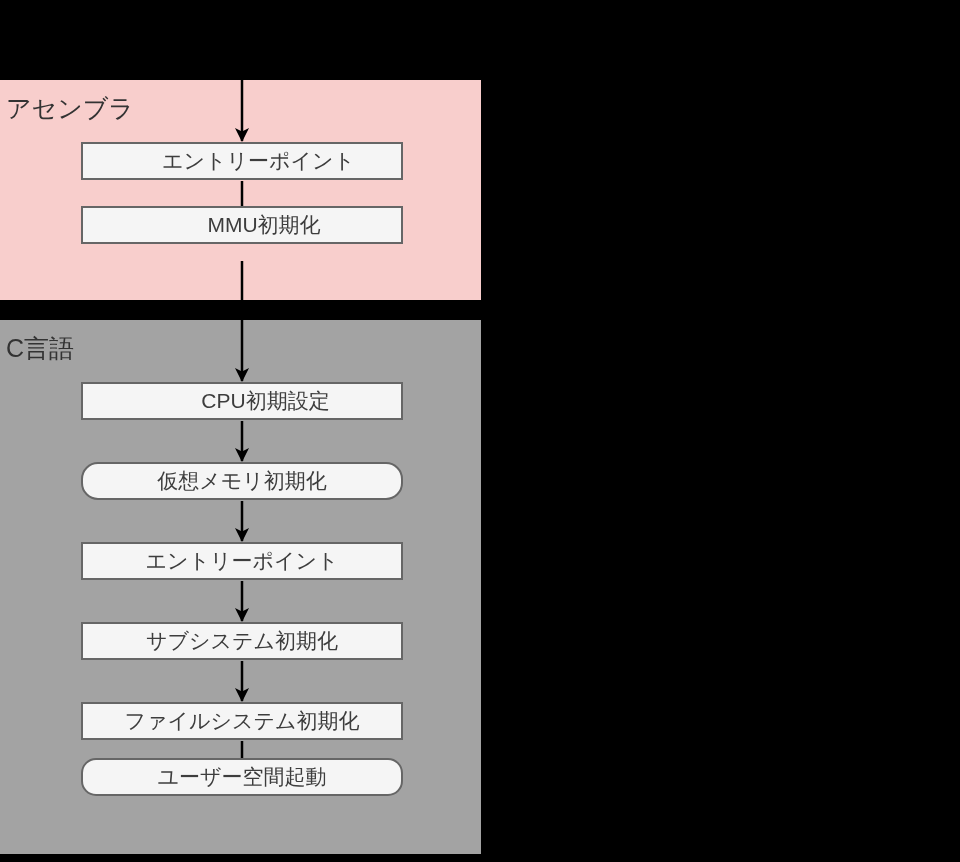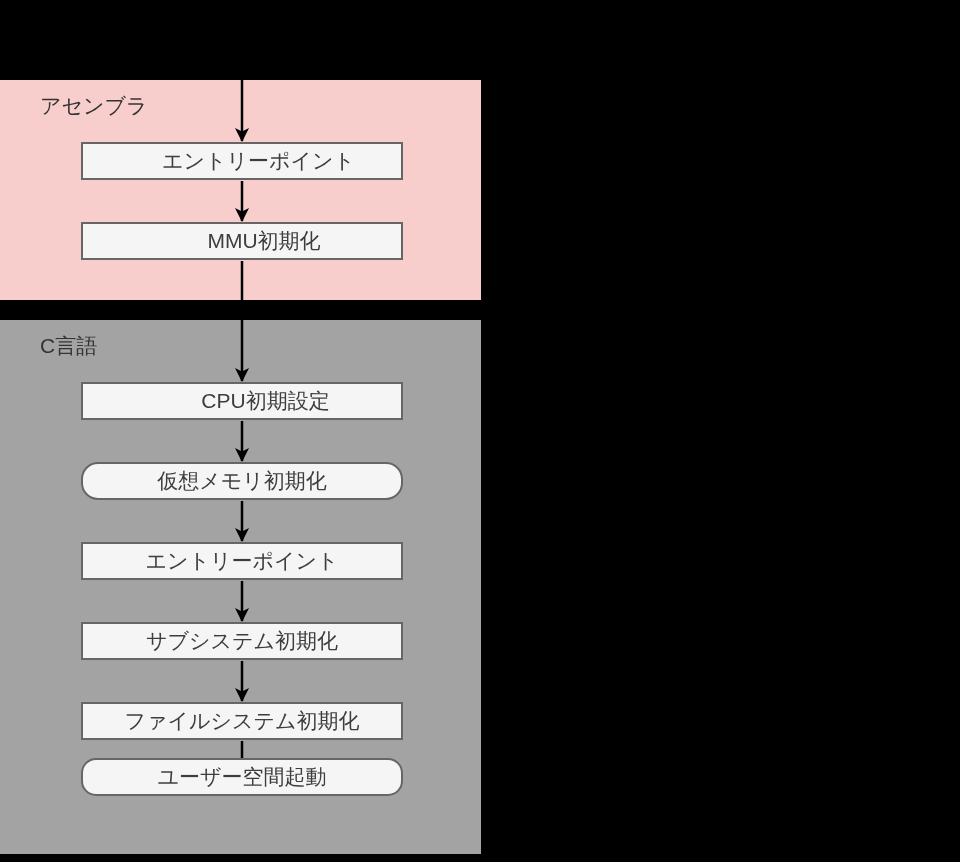--- a/index.html
+++ b/index.html
@@ -35,42 +35,41 @@
   }
   .region-c {
     top: 320px;
     height: 534px;
     background: #a3a3a3;
   }
   .region-label {
     position: absolute;
     left: 6px;
     top: 12px;
-    font-size: 21px;
+    font-size: 25px;
     color: #333333;
     white-space: nowrap;
-    margin-left: 34px;
   }
   .node {
     position: absolute;
     left: 81px;
     width: 322px;
     height: 38px;
     box-sizing: border-box;
     background: #f5f5f5;
     border: 2px solid #666666;
     display: flex;
     align-items: center;
     justify-content: center;
     font-size: 21px;
     color: #3d3d3d;
     white-space: nowrap;
   }
   .n1 { top: 142px; padding-left: 33px; }
-  .n2 { top: 222px; padding-left: 44px; }
+  .n2 { top: 206px; padding-left: 44px; }
   .n3 { top: 382px; padding-left: 47px; }
   .n4 { top: 462px; border-radius: 17px; }
   .n5 { top: 542px; }
   .n6 { top: 622px; }
   .n7 { top: 702px; }
   .n8 { top: 758px; border-radius: 15px; }
 </style>
 </head>
 <body>
 

